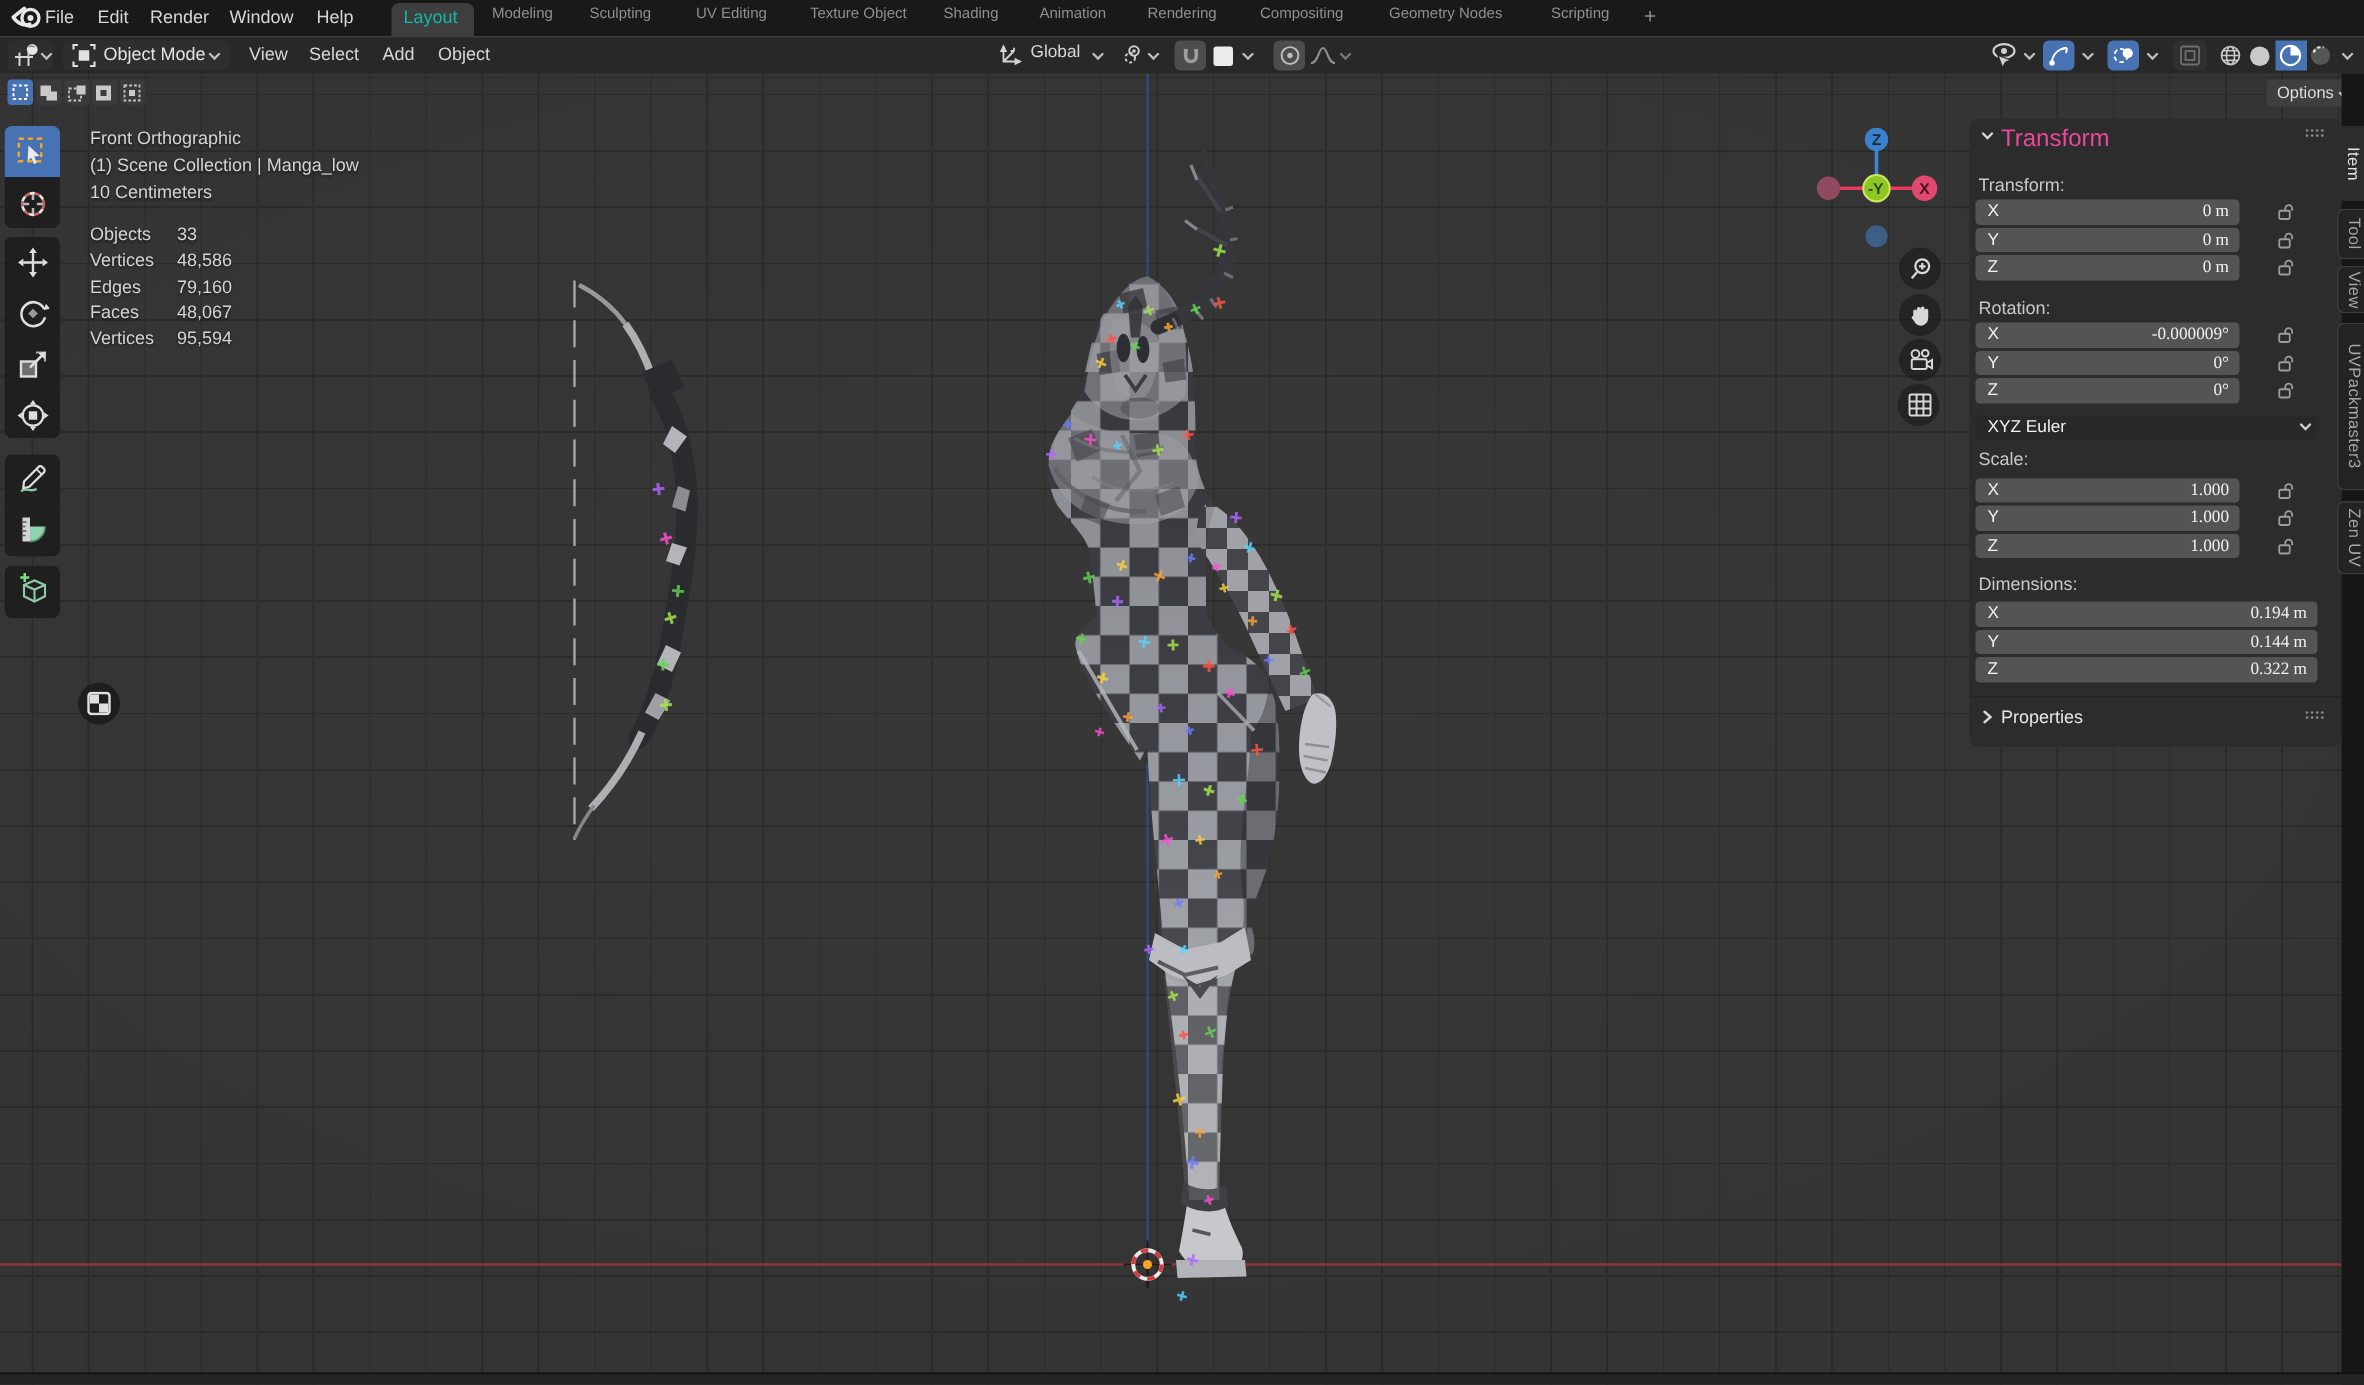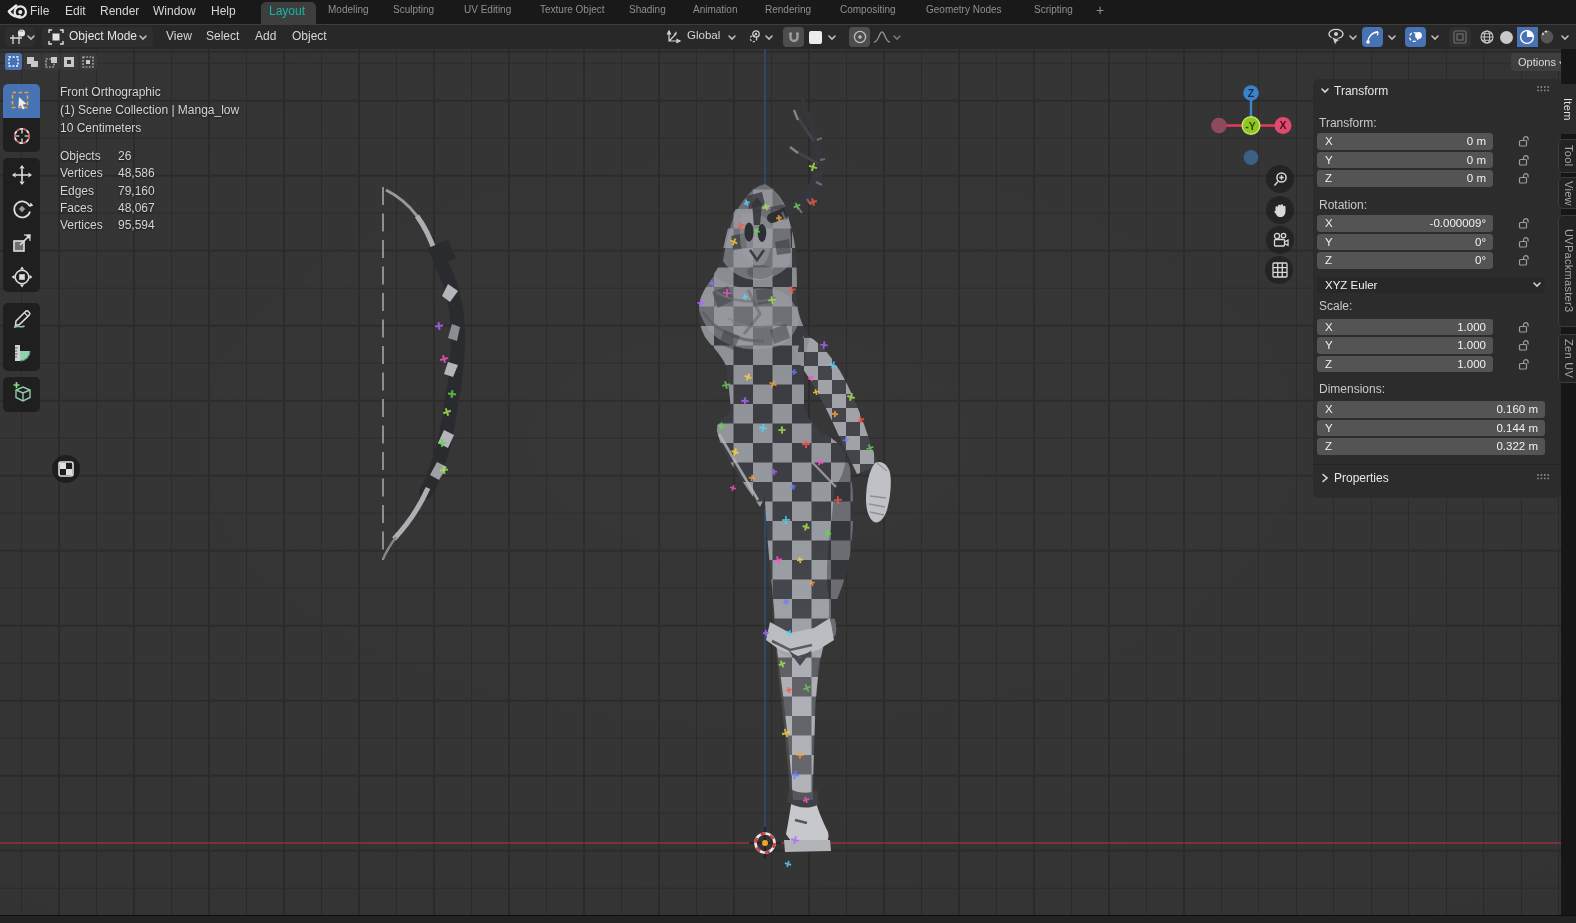--- a/index.html
+++ b/index.html
@@ -12,21 +12,21 @@
 #vig{position:absolute;left:0;top:0;width:1561px;height:874px;background:radial-gradient(ellipse 120% 110% at 48% 45%,rgba(255,255,255,0.016) 0%,rgba(0,0,0,0) 55%,rgba(0,0,0,0.07) 100%);}
 .menu{position:absolute;top:4px;font-size:12px;color:#d6d6d6;white-space:nowrap;}
 .wtab{position:absolute;top:4px;font-size:10px;color:#8f8f8f;white-space:nowrap;}
 .m2{position:absolute;top:29px;font-size:12px;color:#d6d6d6;white-space:nowrap;}
 .btn2{position:absolute;top:27px;height:20px;background:#2e2e2e;border-radius:4px;}
 .ovl{position:absolute;font-size:12px;color:#d4d4d4;text-shadow:0 1px 2px rgba(0,0,0,.55);}
 .tbtn{position:absolute;left:0;width:37px;height:33.5px;background:#1f1f1f;}
 .tgrp{position:absolute;left:3px;border-radius:5px;overflow:hidden;}
 .fieldrow{position:absolute;height:16.5px;background:#545454;border-radius:3px;font-size:11.5px;color:#f1f1f1;line-height:16.5px;}
 .fl{position:absolute;left:8px;}
-.fv{position:absolute;right:7px;}
+.fv{position:absolute;right:7px;font-family:Liberation Serif, serif;}
 .plabel{position:absolute;left:1319px;font-size:12px;color:#c8c8c8;}
 .vtab{position:absolute;left:1558px;width:18px;background:#232323;border:1px solid #3c3c3c;border-right:0;border-radius:5px 0 0 5px;color:#a5a5a5;font-size:11px;writing-mode:vertical-rl;text-align:center;letter-spacing:0.3px;}
 </style></head><body>
 <div id="topbar">
 <svg class="abs" style="left:7px;top:2px" width="22" height="19" viewBox="0 0 24 20">
 <g fill="none" stroke="#e8e8e8">
         <path d="M2.5 9.5 L10 3.5" stroke-width="2.6" stroke-linecap="round"></path>
 <circle cx="14.5" cy="10.5" r="6.2" stroke-width="2.4"></circle>
       </g>
 <circle cx="14.5" cy="10.5" r="2.2" fill="#e8e8e8"></circle>
@@ -559,21 +559,21 @@
       <g fill="none" stroke="#8fc9a8" stroke-width="1.4">
 <path d="M5 9 L12 6 L19 9 L19 16.5 L12 20 L5 16.5 Z"></path>
         <path d="M5 9 L12 12 L19 9 M12 12 V20"></path>
       </g>
 <path d="M5.5 1 V7 M2.5 4 H8.5" stroke="#7ee07e" stroke-width="1.7"></path>
     </svg>
 <div class="ovl" style="left:60px;top:36px">Front Orthographic</div>
 <div class="ovl" style="left:60px;top:54px">(1) Scene Collection | Manga_low</div>
 <div class="ovl" style="left:60px;top:72px">10 Centimeters</div>
 <div class="ovl" style="left:60px;top:100.0px">Objects</div>
-    <div class="ovl" style="left:118px;top:100.0px">26</div>
+    <div class="ovl" style="left:118px;top:100.0px">33</div>
 <div class="ovl" style="left:60px;top:117.3px">Vertices</div>
     <div class="ovl" style="left:118px;top:117.3px">48,586</div>
 <div class="ovl" style="left:60px;top:134.6px">Edges</div>
     <div class="ovl" style="left:118px;top:134.6px">79,160</div>
 <div class="ovl" style="left:60px;top:151.9px">Faces</div>
     <div class="ovl" style="left:118px;top:151.9px">48,067</div>
 <div class="ovl" style="left:60px;top:169.2px">Vertices</div>
     <div class="ovl" style="left:118px;top:169.2px">95,594</div>
 <svg class="abs" style="left:1203px;top:0.5px" width="96" height="122" viewBox="0 0 96 122">
 <g stroke-width="2.4">
@@ -624,21 +624,21 @@
       <rect x="8" y="8" width="6" height="6" fill="#e0e0e0"></rect>
     </svg>
 <div class="abs" style="left:1511px;top:4px;width:62px;height:18px;background:#3f3f3f;border-radius:3px;font-size:11px;color:#dcdcdc;line-height:18px;padding-left:7px">Options</div>
 <svg class="abs" style="left:1558px;top:11px" width="10.0" height="7.0" viewBox="0 0 10 7">
       <path d="M2 2 L5 5 L8 2" stroke="#cfcfcf" stroke-width="1.6" fill="none" stroke-linecap="round"></path>
     </svg>
 <div class="abs" style="left:1313px;top:30px;width:248px;height:419px;background:#2c2c2c;border-radius:6px"></div>
 <svg class="abs" style="left:1320px;top:38px" width="10.0" height="7.0" viewBox="0 0 10 7">
       <path d="M2 2 L5 5 L8 2" stroke="#d8d8d8" stroke-width="1.6" fill="none" stroke-linecap="round"></path>
     </svg>
-<div class="abs" style="left:1334px;top:35px;font-size:12px;color:#e5e5e5">Transform</div>
+<div class="abs" style="left:1334px;top:35px;font-size:16px;color:#ec4899">Transform</div>
 <svg class="abs" style="left:1536px;top:36px" width="16" height="9" viewBox="0 0 16 9">
       <circle cx="2.0" cy="2.0" r="0.9" fill="#8a8a8a"></circle>
       <circle cx="5.4" cy="2.0" r="0.9" fill="#8a8a8a"></circle>
       <circle cx="8.8" cy="2.0" r="0.9" fill="#8a8a8a"></circle>
       <circle cx="12.2" cy="2.0" r="0.9" fill="#8a8a8a"></circle>
       <circle cx="2.0" cy="5.4" r="0.9" fill="#8a8a8a"></circle>
       <circle cx="5.4" cy="5.4" r="0.9" fill="#8a8a8a"></circle>
       <circle cx="8.8" cy="5.4" r="0.9" fill="#8a8a8a"></circle>
       <circle cx="12.2" cy="5.4" r="0.9" fill="#8a8a8a"></circle>
     </svg>
@@ -737,21 +737,21 @@
     </div>
 <svg class="abs" style="left:1518px;top:308.5px" width="14" height="13" viewBox="0 0 14 13">
       <g fill="none" stroke="#9d9d9d" stroke-width="1.2">
 <rect x="1.5" y="5.5" width="7" height="5.5" rx="1"></rect>
         <path d="M5.5 5 V4 a2.3 2.3 0 0 1 4.6 0 V5.5"></path>
       </g>
     </svg>
 <div class="plabel" style="top:333px">Dimensions:</div>
 <div class="fieldrow" style="left:1317px;top:352px;width:228px">
       <span class="fl">X</span>
-      <span class="fv">0.160 m</span>
+      <span class="fv">0.194 m</span>
     </div>
 <div class="fieldrow" style="left:1317px;top:370.5px;width:228px">
       <span class="fl">Y</span>
       <span class="fv">0.144 m</span>
     </div>
 <div class="fieldrow" style="left:1317px;top:389px;width:228px">
       <span class="fl">Z</span>
       <span class="fv">0.322 m</span>
     </div>
 <div class="abs" style="left:1313px;top:415px;width:248px;height:1px;background:#242424"></div>

